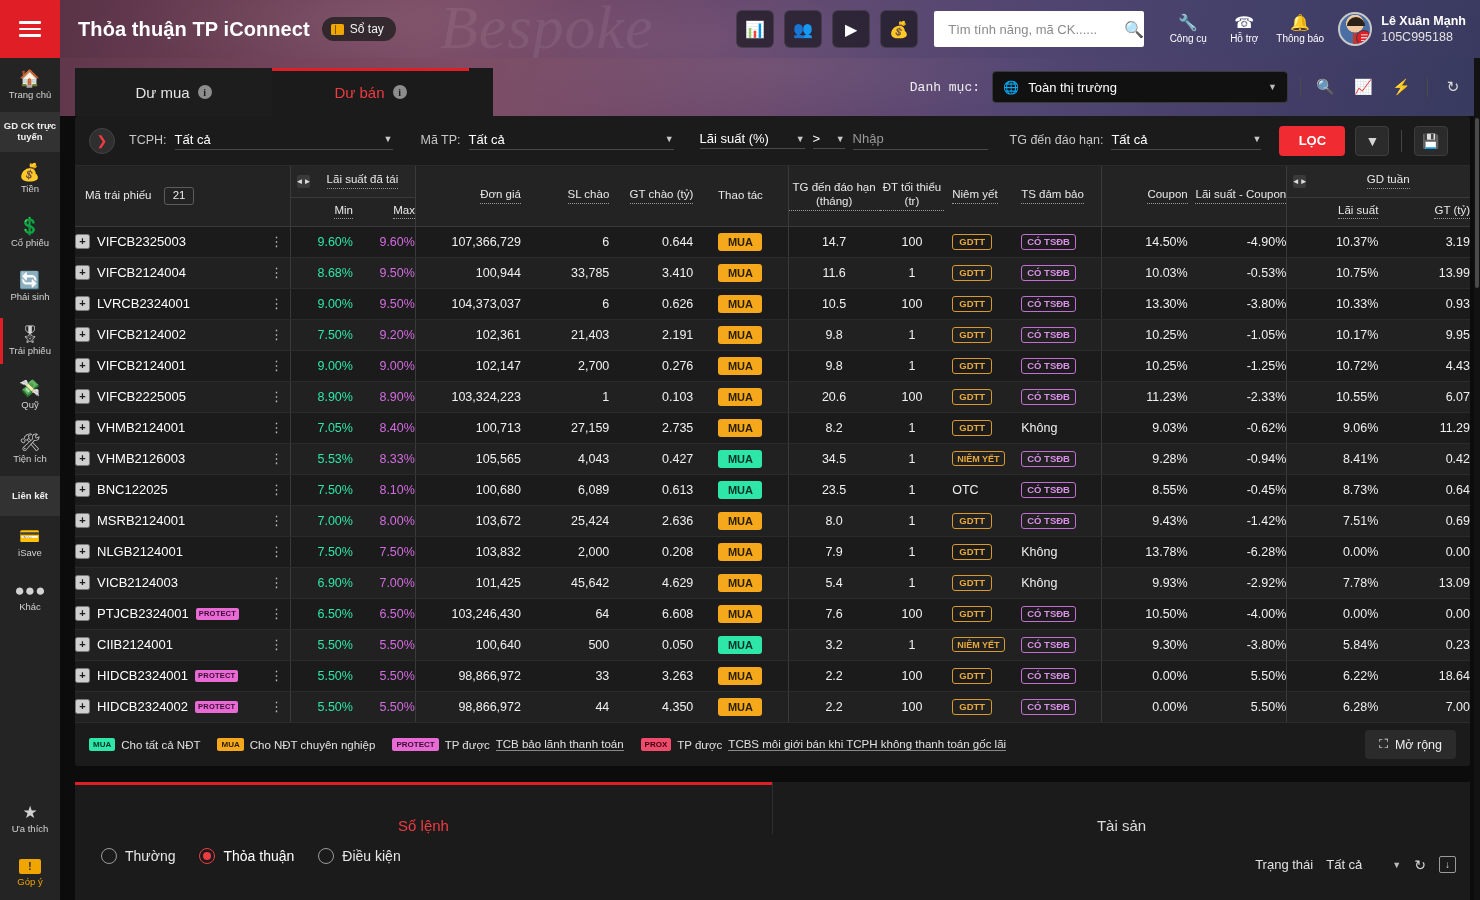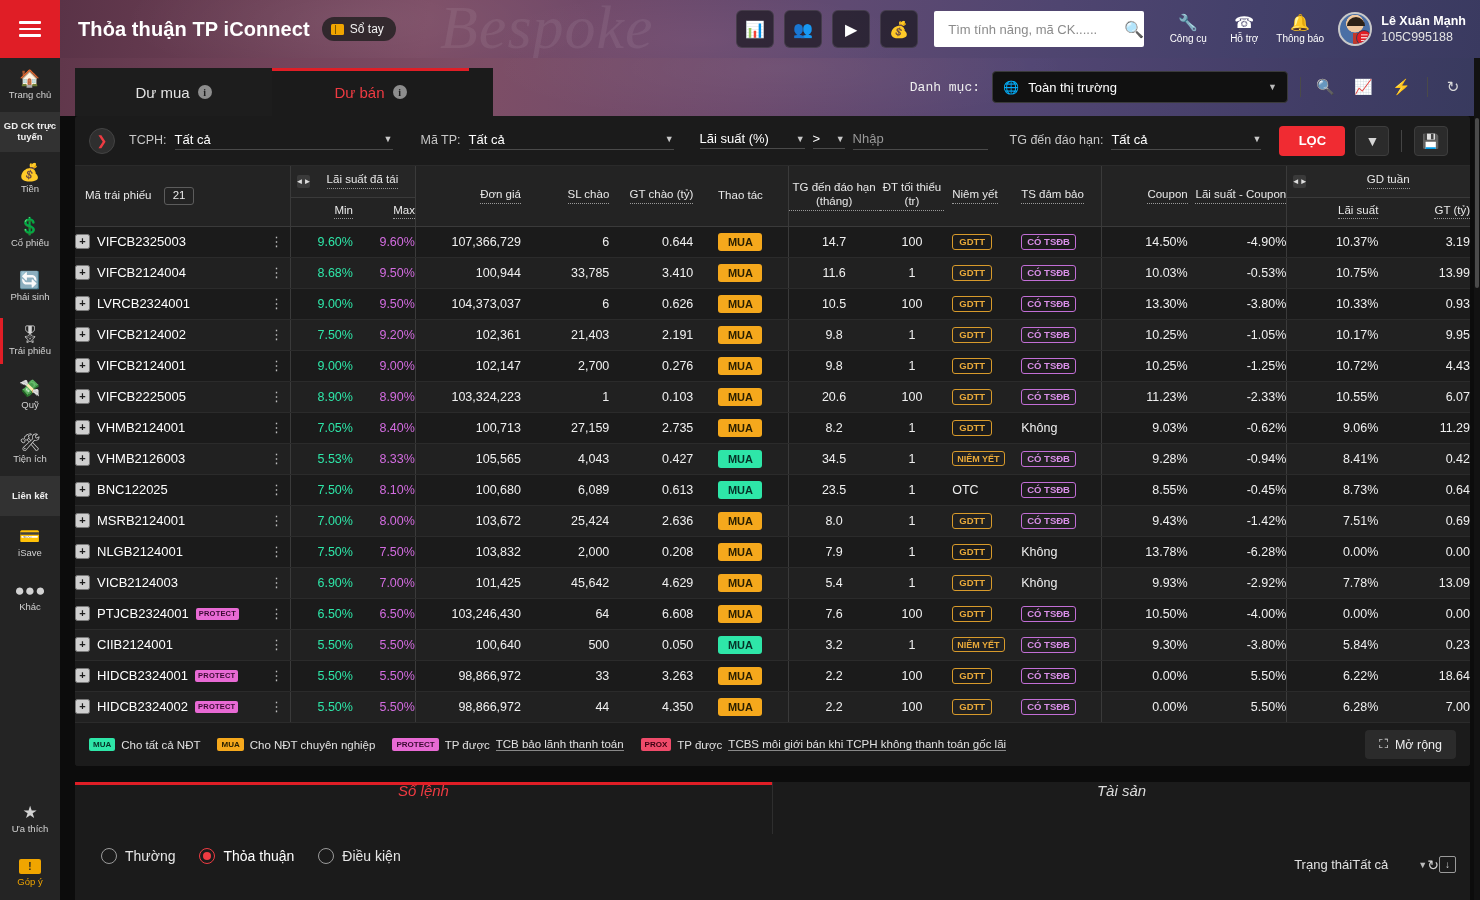--- a/index.html
+++ b/index.html
@@ -272,37 +272,36 @@
     padding:7px 14px;font-size:12.5px;color:#eee;cursor:pointer;
   }
 
   
   .bottom{
     position:absolute; left:15px; top: 782px; width:1395px; height: 118px;
     background:#1b1b1b; display:flex;flex-direction:column;
   }
   .btabs{ height:52px; display:flex; }
   .btab{
-    flex:1 1 0; display:flex;align-items:flex-start;justify-content:center;
+    flex:1 1 0; display:flex;align-items:flex-end;justify-content:center;
     font-size:15px;color:#dcdcdc;cursor:pointer;background:#1b1b1b;
     border-right:1px solid #2e2e2e;
-    font-style:italic;
   }
   .btab:last-child{ border-right:none; }
   .btab.active{ color:#ef3b42; box-shadow: inset 0 3px 0 0 #e01e26; background:#1b1b1b;}
   .brow{ display:flex;align-items:center; padding: 14px 0 0 26px; gap: 24px; position:relative; }
   .radio{ display:flex;align-items:center;gap:8px;font-size:14px;color:#e6e6e6;cursor:pointer;}
   .rdot{ width:16px;height:16px;border-radius:50%;border:1.5px solid #9a9a9a;display:inline-block;position:relative;}
   .radio.sel .rdot{ border-color:#ef3b42; }
   .radio.sel .rdot::after{
     content:'';position:absolute;left:3px;top:3px;width:8px;height:8px;border-radius:50%;background:#ef3b42;
   }
   .radio.sel{ color:#fff; }
   .bstatus{
-    position:absolute; right: 14px; top: 22px; display:flex;align-items:center;
+    position:absolute; right: 14px; top: 22px; display:flex;align-items:center;gap:13px;
     font-size:13px;color:#e0e0e0;
   }
   .bstatus .sel{ display:flex;align-items:center;gap:30px; cursor:pointer;}
   .bstatus .caret{ font-size:9px;color:#bbb;}
   .bic{ color:#d6d6d6;font-size:14px;cursor:pointer;}
   .bic.box{ border:1px solid #9a9a9a;border-radius:2px;width:17px;height:17px;
     display:flex;align-items:center;justify-content:center;font-size:10px;}
 
   
   .scroll-sliver{

